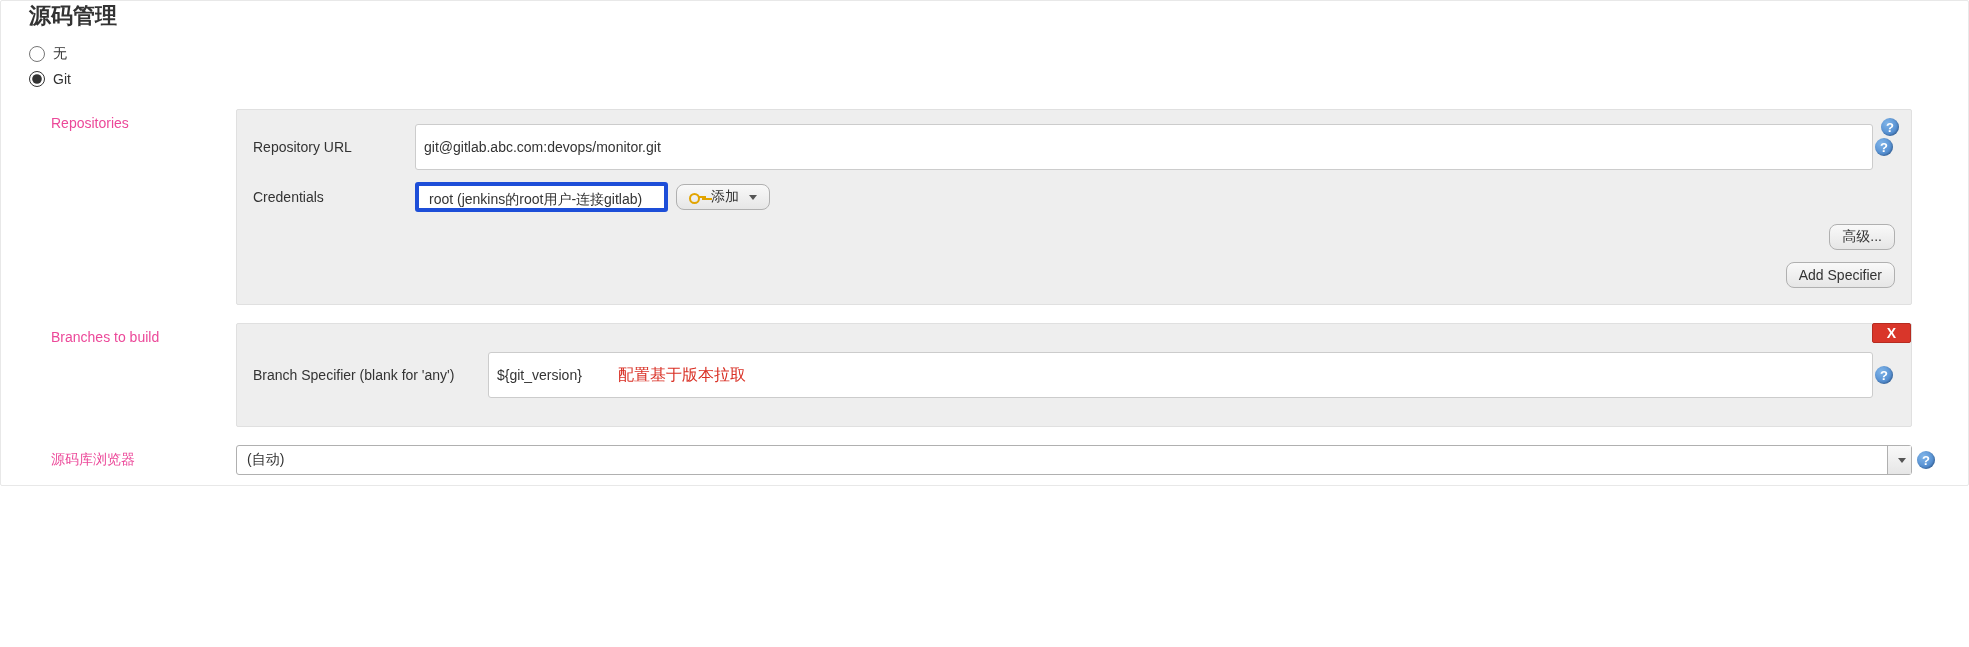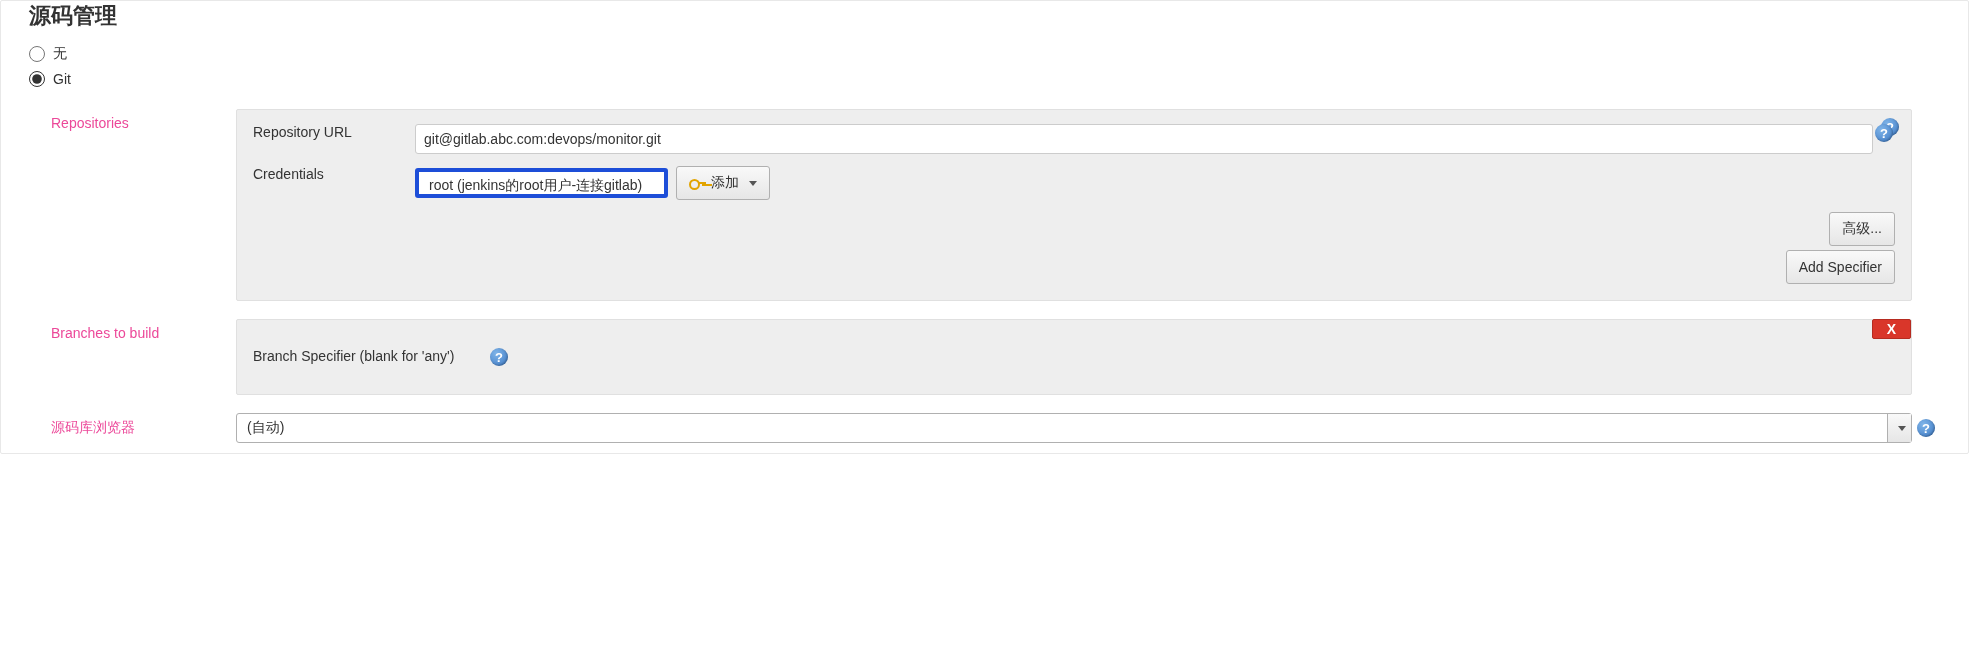--- a/index.html
+++ b/index.html
@@ -58,20 +58,21 @@
     padding: 14px 16px 16px 16px;
     position: relative;
   }
   .panel-help {
     position: absolute;
     right: 12px;
     top: 8px;
   }
   .inner-row {
     display: flex;
+    align-items: center;
     margin-bottom: 12px;
     position: relative;
   }
   .inner-label {
     width: 162px;
     flex: 0 0 162px;
     color: #333;
   }
   .inner-field {
     flex: 1 1 auto;
@@ -82,21 +83,21 @@
   }
   .field-help {
     flex: 0 0 22px;
     display: flex;
     justify-content: center;
   }
   input.text-input, .select {
     border: 1px solid #ccc;
     border-radius: 3px;
     background: #fff;
-    padding: 14px 8px;
+    padding: 22px 8px;
     font-size: 14px;
     color: #333;
     height: 30px;
   }
   input.text-input { width: 100%; }
   .cred-select-wrap {
     display: inline-flex;
     border: 4px solid #1d4ed8;
     border-radius: 3px;
     overflow: hidden;
@@ -116,23 +117,23 @@
     background: linear-gradient(#f9f9f9, #e6e6e6);
     border-left: 1px solid #b0b0b0;
     display: flex; align-items: center; justify-content: center;
   }
   .btn {
     display: inline-flex;
     align-items: center;
     gap: 6px;
     background: linear-gradient(#f9f9f9, #e6e6e6);
     border: 1px solid #b0b0b0;
-    border-radius: 3px;
+    border-radius: 8px;
     padding: 4px 12px;
-    height: 34px;
+    height: 26px;
     font-size: 14px;
     color: #333;
     cursor: pointer;
   }
   .key-icon {
     width: 16px; height: 10px; position: relative;
     display: inline-block;
   }
   .key-icon::before {
     content: "";
@@ -154,21 +155,21 @@
     border-left: 4px solid transparent;
     border-right: 4px solid transparent;
     border-top: 5px solid #555;
     display: inline-block;
     margin-left: 4px;
   }
   .right-btns {
     display: flex;
     justify-content: flex-end;
     gap: 10px;
-    margin-top: 4px;
+    margin-top: 12px;
   }
   .delete-x {
     position: absolute;
     right: 0;
     top: -1px;
     background: #d9362a;
     color: #fff;
     font-weight: 700;
     font-size: 14px;
     padding: 2px 14px;
@@ -297,20 +298,26 @@
     </div>
 
     <div class="row">
       <div class="row-label">Branches to build</div>
       <div class="row-content">
         <div class="panel" style="padding-top:28px;">
           <span class="delete-x">X</span>
 
           <div class="inner-row">
             <div class="inner-label" style="width:235px;flex:0 0 235px;">Branch Specifier (blank for 'any')</div>
+            <div class="inner-field">
+              <div class="branch-input-wrap">
+                <input class="text-input" type="text" value="${git_version}" style="">
+                <span class="branch-annotation">配置基于版本拉取</span>
+              </div>
+            </div>
             <div class="field-help">
               <span class="help-icon">?</span>
             </div>
           </div>
 
         </div>
       </div>
       <div class="outer-help"></div>
     </div>
 

